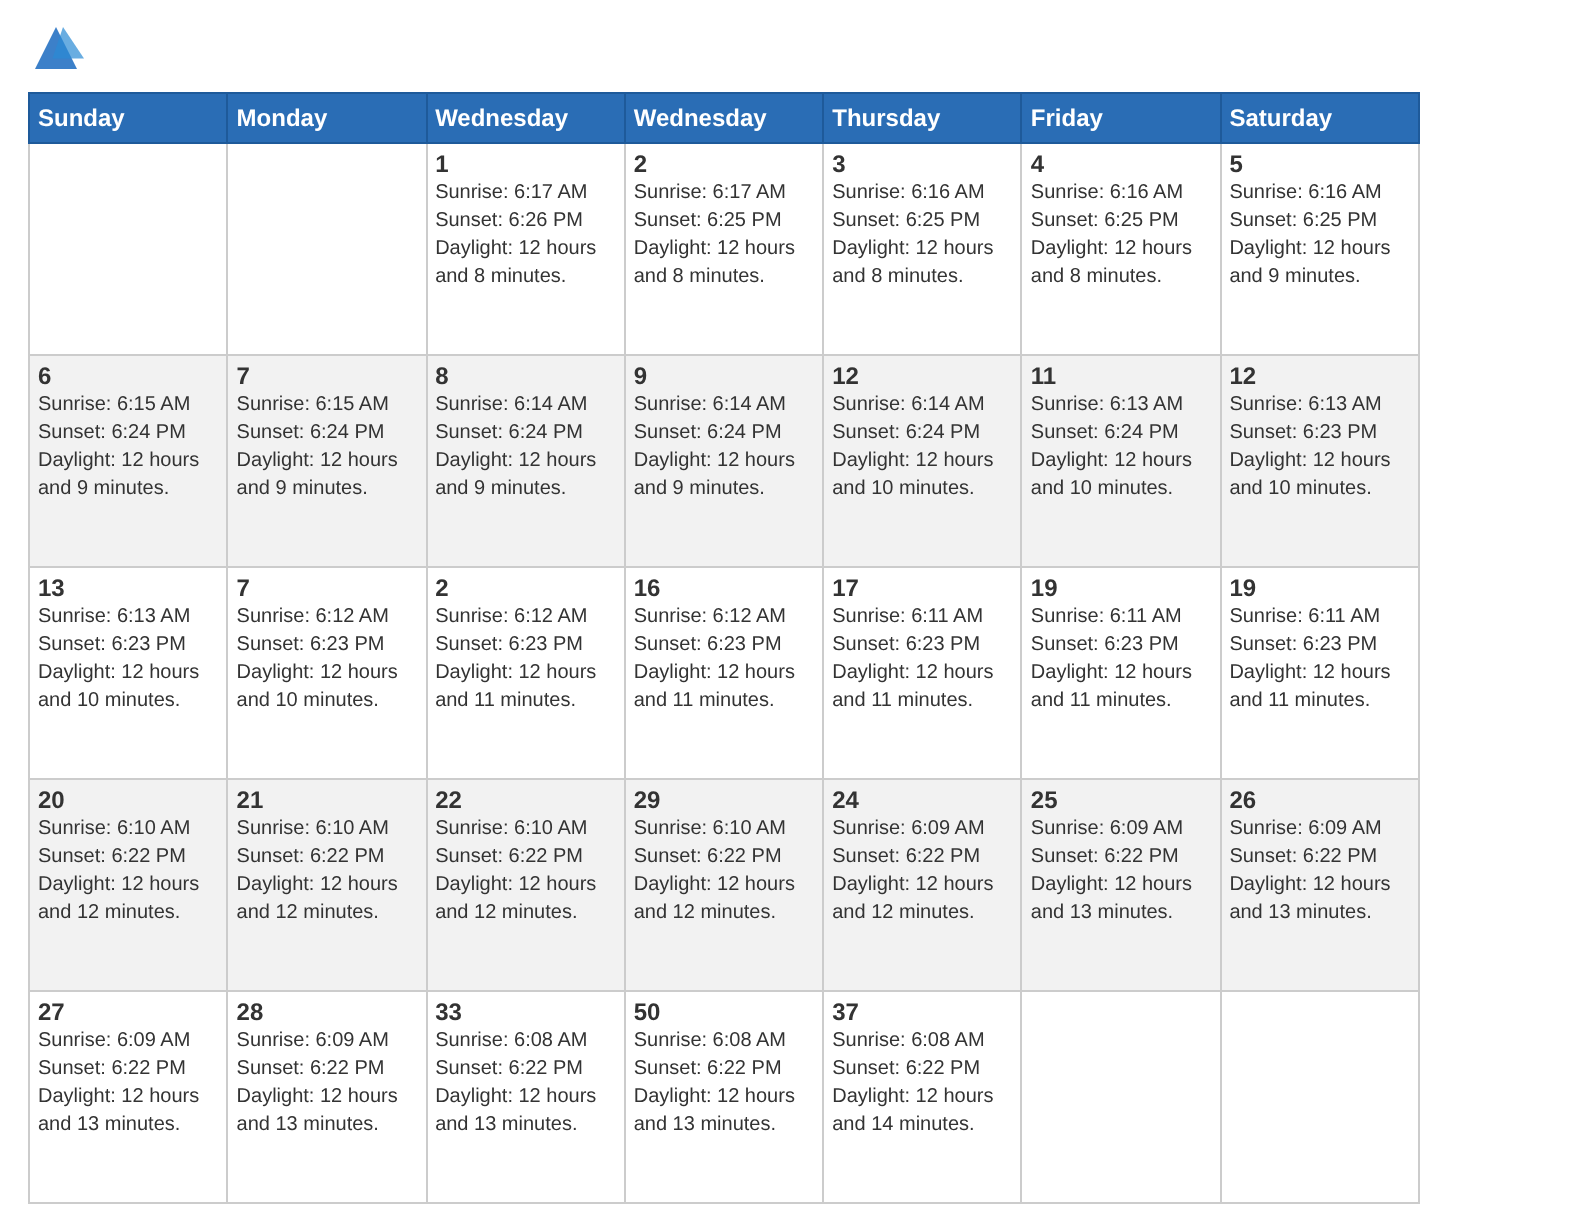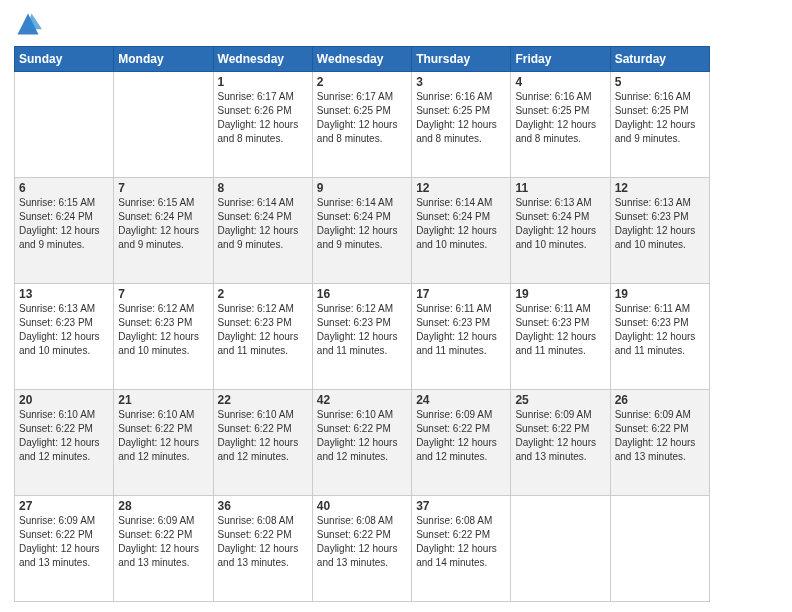--- a/index.html
+++ b/index.html
@@ -224,21 +224,21 @@
           </td>
           <td>
             <span class="day-number">21</span>
             <div class="day-info">Sunrise: 6:10 AM<br>Sunset: 6:22 PM<br>Daylight: 12 hours and 12 minutes.</div>
           </td>
           <td>
             <span class="day-number">22</span>
             <div class="day-info">Sunrise: 6:10 AM<br>Sunset: 6:22 PM<br>Daylight: 12 hours and 12 minutes.</div>
           </td>
           <td>
-            <span class="day-number">42</span>
+            <span class="day-number">29</span>
             <div class="day-info">Sunrise: 6:10 AM<br>Sunset: 6:22 PM<br>Daylight: 12 hours and 12 minutes.</div>
           </td>
           <td>
             <span class="day-number">24</span>
             <div class="day-info">Sunrise: 6:09 AM<br>Sunset: 6:22 PM<br>Daylight: 12 hours and 12 minutes.</div>
           </td>
           <td>
             <span class="day-number">25</span>
             <div class="day-info">Sunrise: 6:09 AM<br>Sunset: 6:22 PM<br>Daylight: 12 hours and 13 minutes.</div>
           </td>
@@ -250,25 +250,25 @@
         <tr>
           <td>
             <span class="day-number">27</span>
             <div class="day-info">Sunrise: 6:09 AM<br>Sunset: 6:22 PM<br>Daylight: 12 hours and 13 minutes.</div>
           </td>
           <td>
             <span class="day-number">28</span>
             <div class="day-info">Sunrise: 6:09 AM<br>Sunset: 6:22 PM<br>Daylight: 12 hours and 13 minutes.</div>
           </td>
           <td>
-            <span class="day-number">36</span>
+            <span class="day-number">33</span>
             <div class="day-info">Sunrise: 6:08 AM<br>Sunset: 6:22 PM<br>Daylight: 12 hours and 13 minutes.</div>
           </td>
           <td>
-            <span class="day-number">40</span>
+            <span class="day-number">50</span>
             <div class="day-info">Sunrise: 6:08 AM<br>Sunset: 6:22 PM<br>Daylight: 12 hours and 13 minutes.</div>
           </td>
           <td>
             <span class="day-number">37</span>
             <div class="day-info">Sunrise: 6:08 AM<br>Sunset: 6:22 PM<br>Daylight: 12 hours and 14 minutes.</div>
           </td>
           <td class="empty"></td>
           <td class="empty"></td>
         </tr>
       </tbody>

